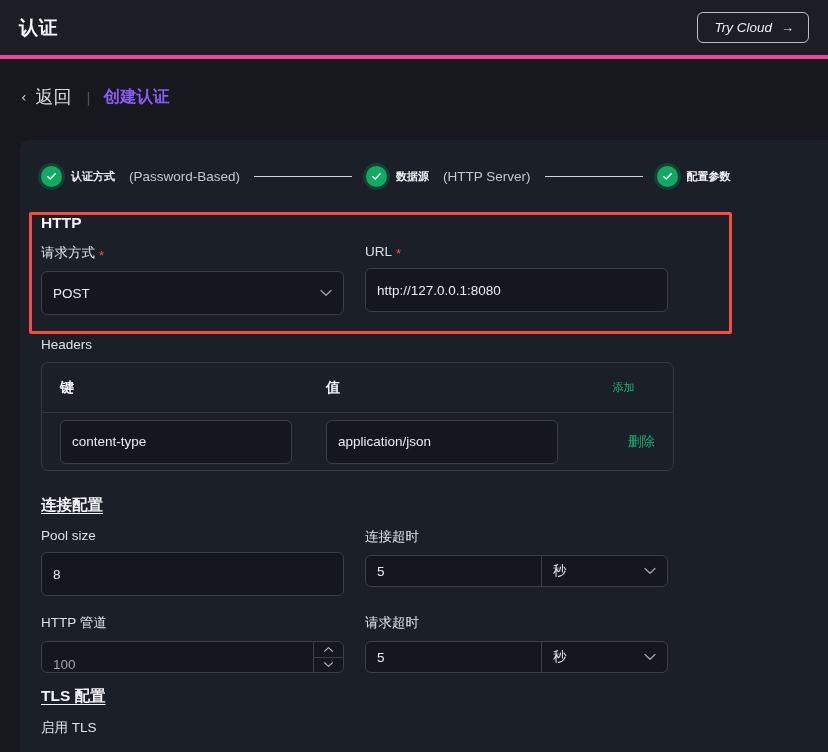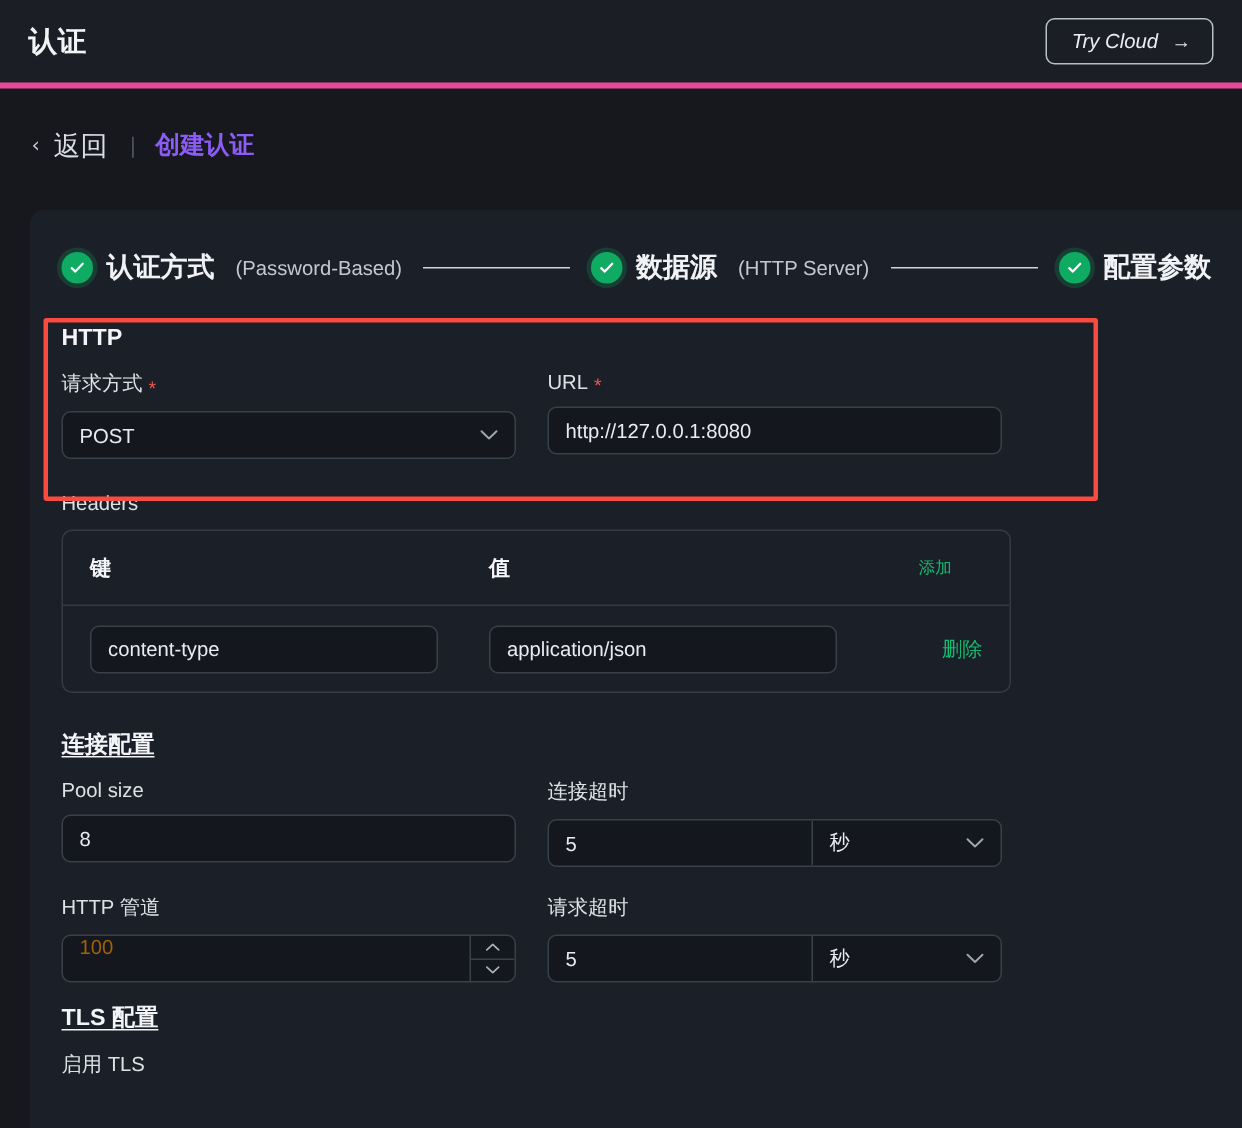--- a/index.html
+++ b/index.html
@@ -127,21 +127,21 @@
     border-radius: 50%;
     background: #0fab63;
     box-shadow: 0 0 0 3px rgba(15,171,99,0.22);
     display: flex;
     align-items: center;
     justify-content: center;
     flex: none;
   }
   .step-dot svg { display: block; }
   .step-name {
-    font-size: 18px;
+    font-size: 11px;
     font-weight: bold;
     color: #f0f2f5;
   }
   .step-sub {
     font-size: 13.5px;
     color: #c2c8d1;
     margin-left: 5px;
     font-weight: normal;
   }
   .step-line {
@@ -198,21 +198,21 @@
     display: flex;
     gap: 21px;
   }
   .col {
     width: 303px;
     flex: none;
   }
 
   .input,
   .select {
-    height: 32px;
+    height: 44px;
     background: #14171d;
     border: 1px solid #3a4049;
     border-radius: 6px;
     box-sizing: border-box;
     display: flex;
     align-items: center;
     padding: 0 11px;
     font-size: 13.5px;
     color: #e9ebef;
     width: 100%;
@@ -265,24 +265,24 @@
     height: 32px;
     background: #14171d;
     border: 1px solid #3a4049;
     border-radius: 6px;
     box-sizing: border-box;
     overflow: hidden;
   }
   .spinwrap .num {
     flex: 1 1 auto;
     display: flex;
-    align-items: flex-start;
+    align-items: flex-end;
     padding: 0 11px;
     font-size: 13.5px;
-    color: #a16207;
+    color: #a3a3a3;
     cursor: text;
   }
   .spinner {
     width: 29px;
     flex: none;
     border-left: 1px solid #3a4049;
     display: flex;
     flex-direction: column;
   }
   .spin-btn {

